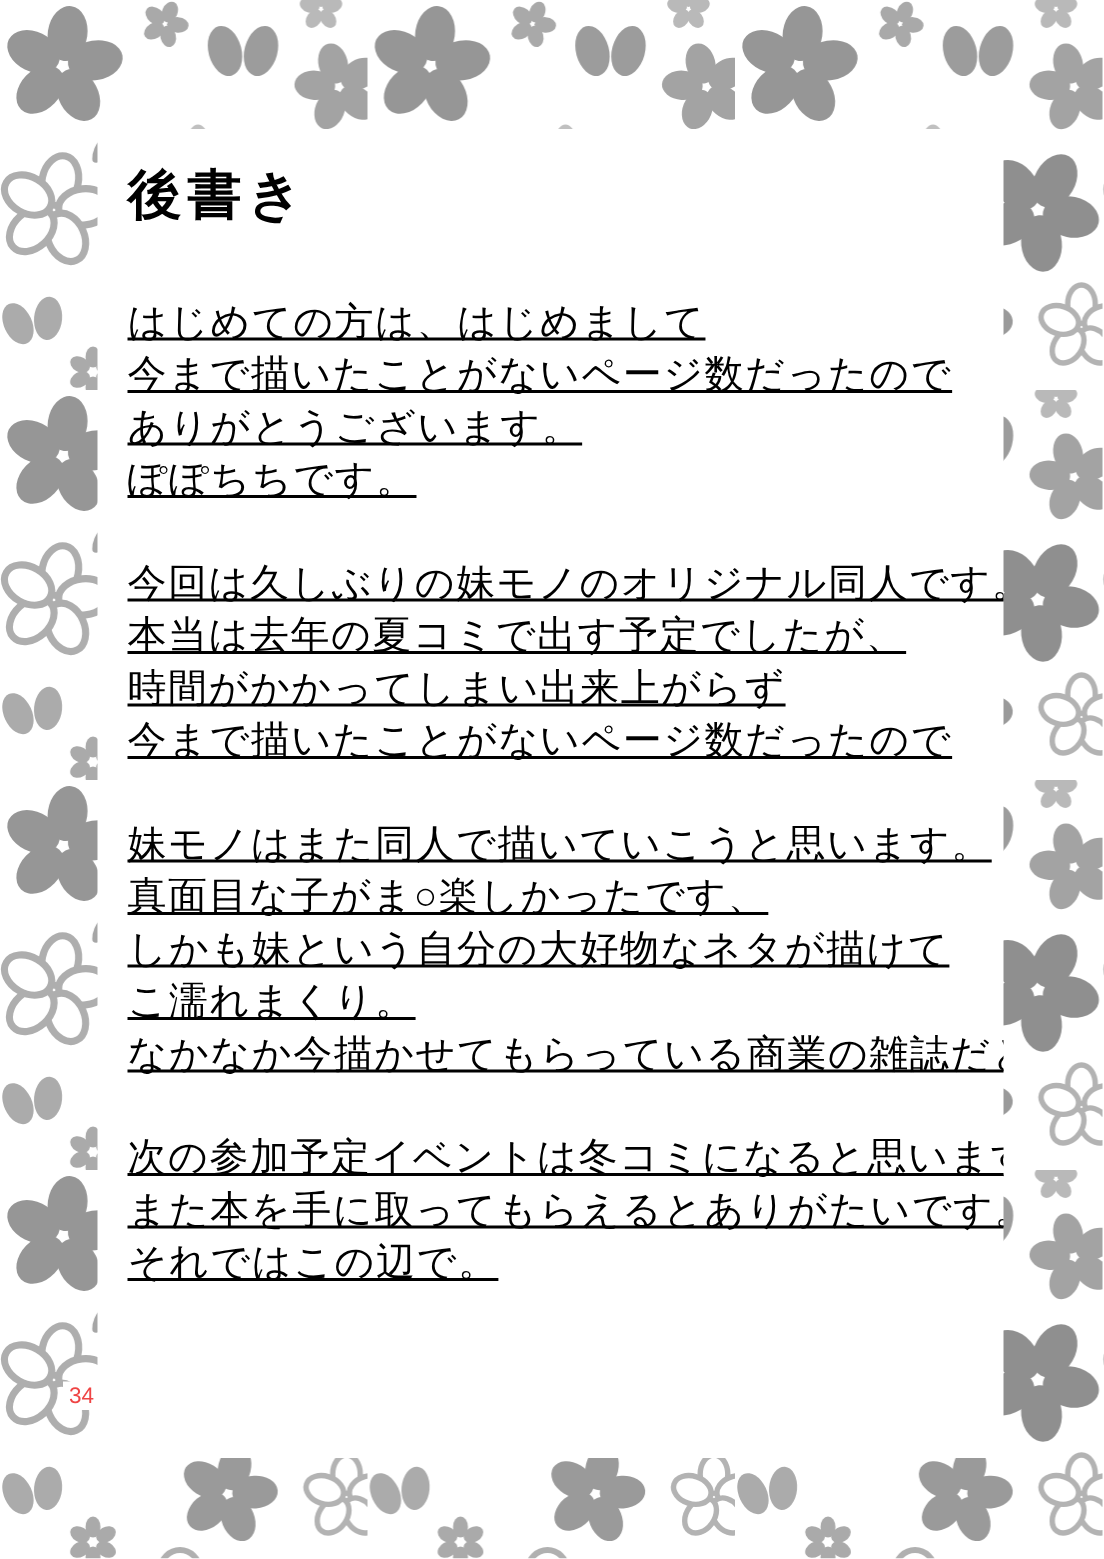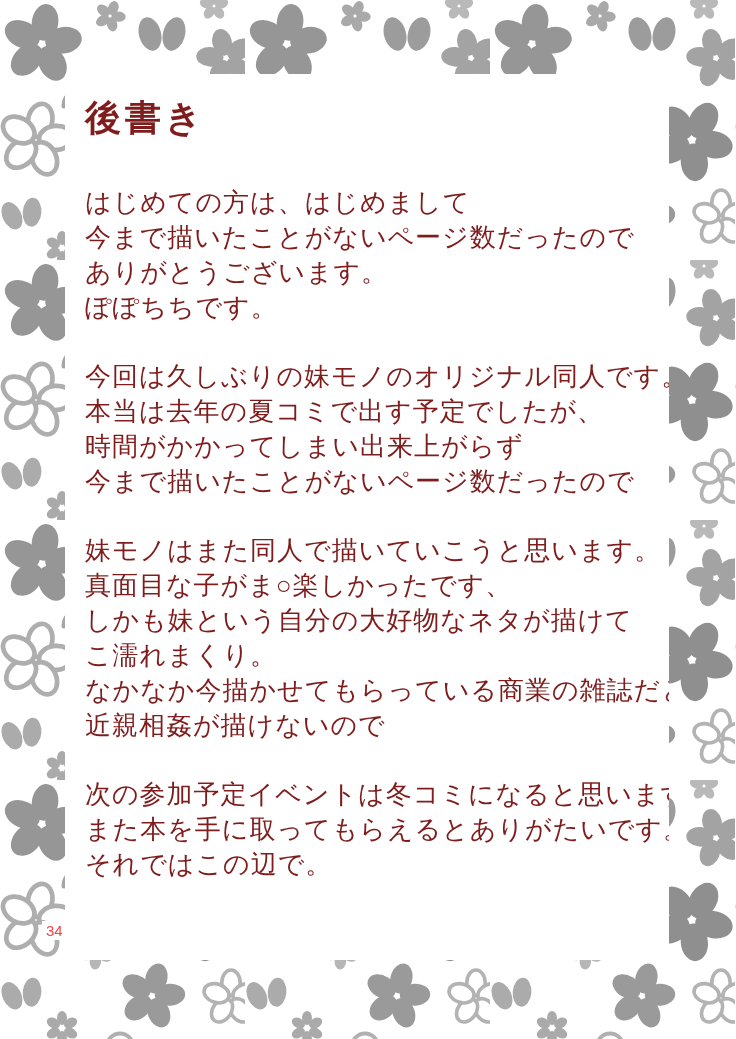--- a/index.html
+++ b/index.html
@@ -4,39 +4,39 @@
 <style>
   html, body { margin: 0; padding: 0; }
   body {
     width: 736px; height: 1039px;
     position: relative; overflow: hidden;
     background: #ffffff;
     font-family: "Liberation Sans", sans-serif;
   }
   #pattern-svg { position: absolute; left: 0; top: 0; }
   #content-box {
-    position: absolute; left: 65px; top: 74px;
+    position: absolute; left: 65px; top: 86px;
     width: 604px; height: 886px;
     background: #ffffff;
     box-sizing: border-box;
     padding: 24px 14px 0 20px;
-    color: #7f1d1d;
+    color: #000000;
     overflow: hidden;
   }
   .title {
     font-size: 36px; line-height: 40px;
     font-weight: bold; letter-spacing: 4px;
     margin: 0 0 47px 0;
   }
   .para {
     font-size: 26px; line-height: 35px;
     letter-spacing: 1px;
     margin: 0 0 34px 0;
   }
-  .line { white-space: nowrap; }
+  .line { white-space: nowrap; text-decoration: underline; }
   #page-number {
     position: absolute; left: 42px; top: 921px;
     font-size: 15px; color: #ef4444;
     background: #ffffff; padding: 1px 4px;
   }
 </style>
 </head>
 <body>
 
 <svg id="pattern-svg" width="736" height="1039" viewBox="0 0 736 1039" aria-hidden="true">
@@ -105,21 +105,20 @@
       <div class="line">時間がかかってしまい出来上がらず</div>
       <div class="line">今まで描いたことがないページ数だったので</div>
     </div>
 
   <div class="para">
       <div class="line">妹モノはまた同人で描いていこうと思います。</div>
       <div class="line">真面目な子がま○楽しかったです、</div>
       <div class="line">しかも妹という自分の大好物なネタが描けて</div>
       <div class="line">こ濡れまくり。</div>
       <div class="line">なかなか今描かせてもらっている商業の雑誌だと</div>
-      <div class="line">近親相姦が描けないので</div>
     </div>
 
   <div class="para">
       <div class="line">次の参加予定イベントは冬コミになると思います。</div>
       <div class="line">また本を手に取ってもらえるとありがたいです。</div>
       <div class="line">それではこの辺で。</div>
     </div>
 </div>
 
 <div id="page-number">34</div>

